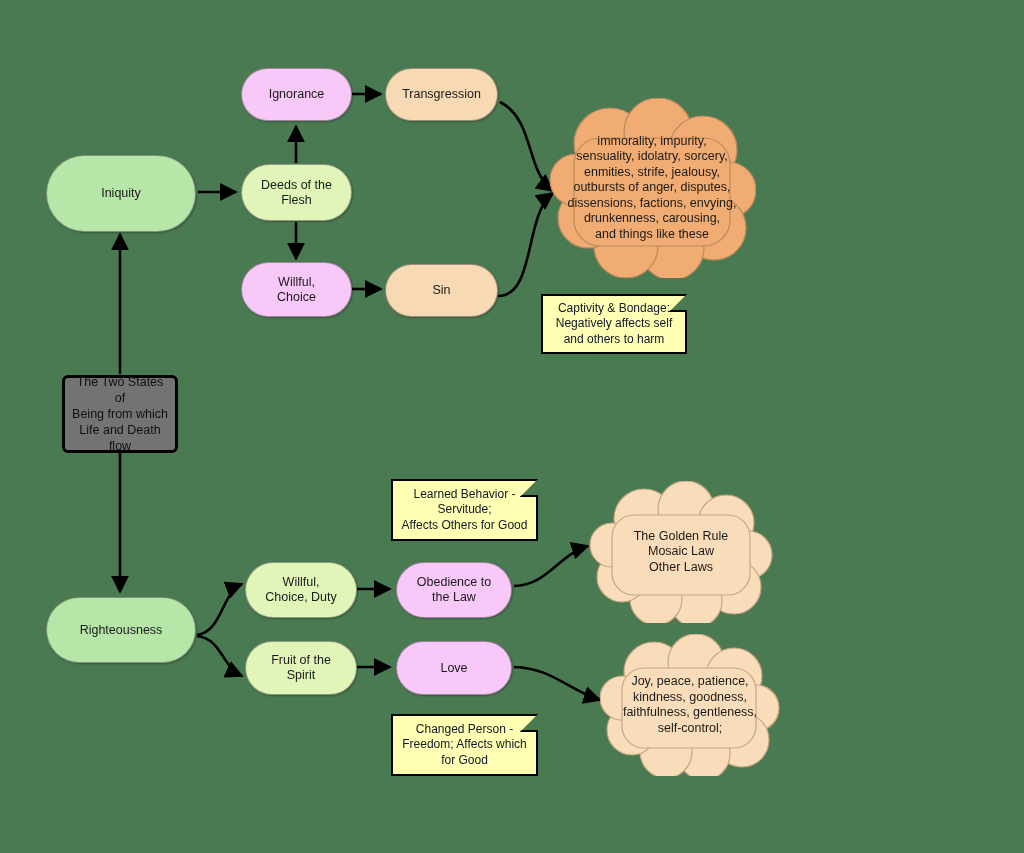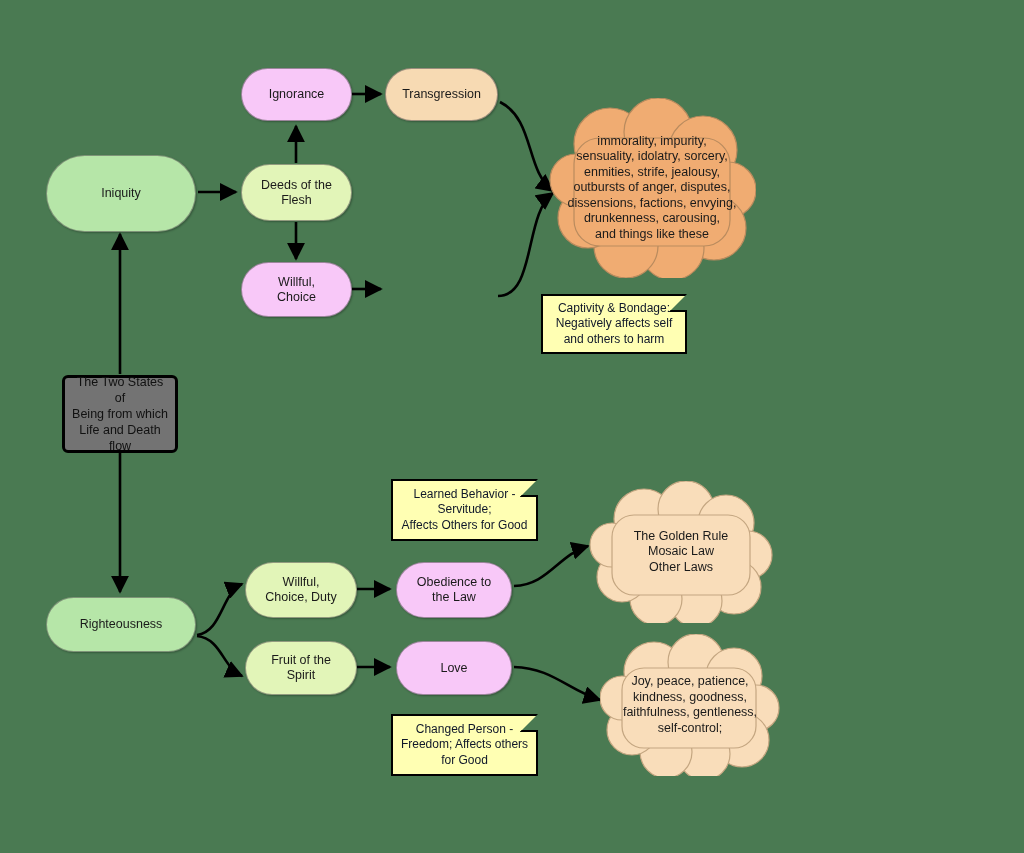--- a/index.html
+++ b/index.html
@@ -163,20 +163,23 @@
 
   <div class="node rounded pink" style="left:241px; top:262px; width:111px; height:55px;">
     <span>Willful,
 Choice</span>
   </div>
 
   <div class="node rounded peach" style="left:385px; top:68px; width:113px; height:53px;">
     <span>Transgression</span>
   </div>
 
+  <div class="node rounded peach" style="left:385px; top:264px; width:113px; height:53px;">
+    <span>Sin</span>
+  </div>
 
   <div class="cloud" style="left:548px; top:98px; width:208px; height:180px;">
     <svg width="208" height="180" viewBox="0 0 208 180">
       <g fill="#f0ac72" stroke="#b98b5e" stroke-width="1.2">
         <circle cx="62" cy="46" r="36"></circle>
         <circle cx="110" cy="34" r="34"></circle>
         <circle cx="155" cy="52" r="34"></circle>
         <circle cx="180" cy="92" r="28"></circle>
         <circle cx="166" cy="130" r="32"></circle>
         <circle cx="124" cy="150" r="32"></circle>
@@ -202,21 +205,21 @@
 and others to harm</span>
   </div>
 
   <div class="statebox" style="left:62px; top:375px; width:116px; height:78px;">
     <span>The Two States of
 Being from which
 Life and Death
 flow</span>
   </div>
 
-  <div class="node rounded green-dark" style="left:46px; top:597px; width:150px; height:55px;">
+  <div class="node rounded green-dark" style="left:46px; top:597px; width:150px; height:66px;">
     <span>Righteousness</span>
   </div>
 
   <div class="node rounded green-light" style="left:245px; top:562px; width:112px; height:56px;">
     <span>Willful,
 Choice, Duty</span>
   </div>
 
   <div class="node rounded green-light" style="left:245px; top:641px; width:112px; height:54px;">
     <span>Fruit of the
@@ -276,17 +279,17 @@
   <div class="note" style="left:391px; top:479px; width:147px; height:62px;">
     <span class="fold"></span>
     <span>Learned Behavior -
 Servitude;
 Affects Others for Good</span>
   </div>
 
   <div class="note" style="left:391px; top:714px; width:147px; height:62px;">
     <span class="fold"></span>
     <span>Changed Person -
-Freedom; Affects others
+Freedom; Affects which
 for Good</span>
   </div>
 
 </div>
 
 </body></html>

